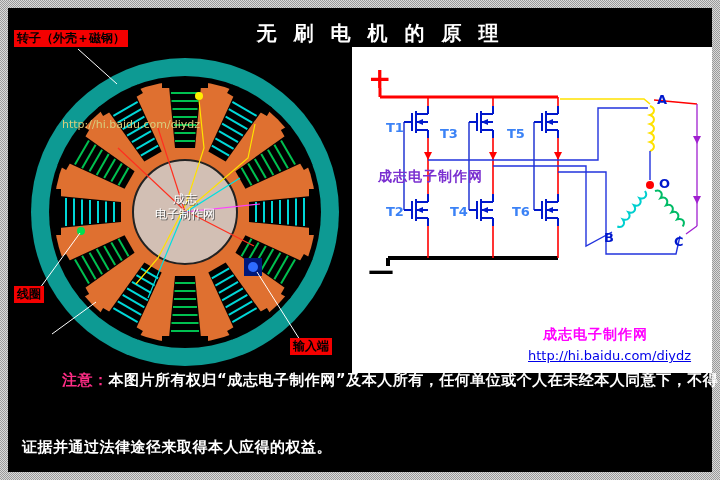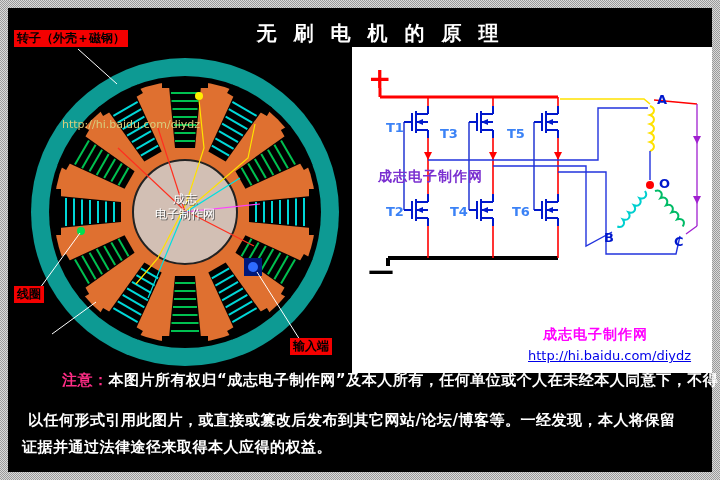--- a/index.html
+++ b/index.html
@@ -190,16 +190,15 @@
   <div class="abs phlabel" style="left:649px;top:84px;">A</div>
   <div class="abs phlabel" style="left:651px;top:168px;">O</div>
   <div class="abs phlabel" style="left:596px;top:222px;">B</div>
   <div class="abs phlabel" style="left:666px;top:226px;">C</div>
 
   <div class="abs cwm">成志电子制作网</div>
   <div class="abs site-name">成志电子制作网</div>
   <div class="abs site-url">http://hi.baidu.com/diydz</div>
 
   <div class="abs notice" style="left:6px;top:363px;margin-left:48px;"><span class="nlabel">注意：</span><span>本图片所有权归“成志电子制作网”及本人所有，任何单位或个人在未经本人同意下，不得</span></div>
-  <div class="abs notice" style="left:20px;top:403px;">以任何形式引用此图片，或直接或篡改后发布到其它网站/论坛/博客等。一经发现，本人将保留</div>
   <div class="abs notice" style="left:14px;top:430px;">证据并通过法律途径来取得本人应得的权益。</div>
 
 </div>
 
 </body></html>

